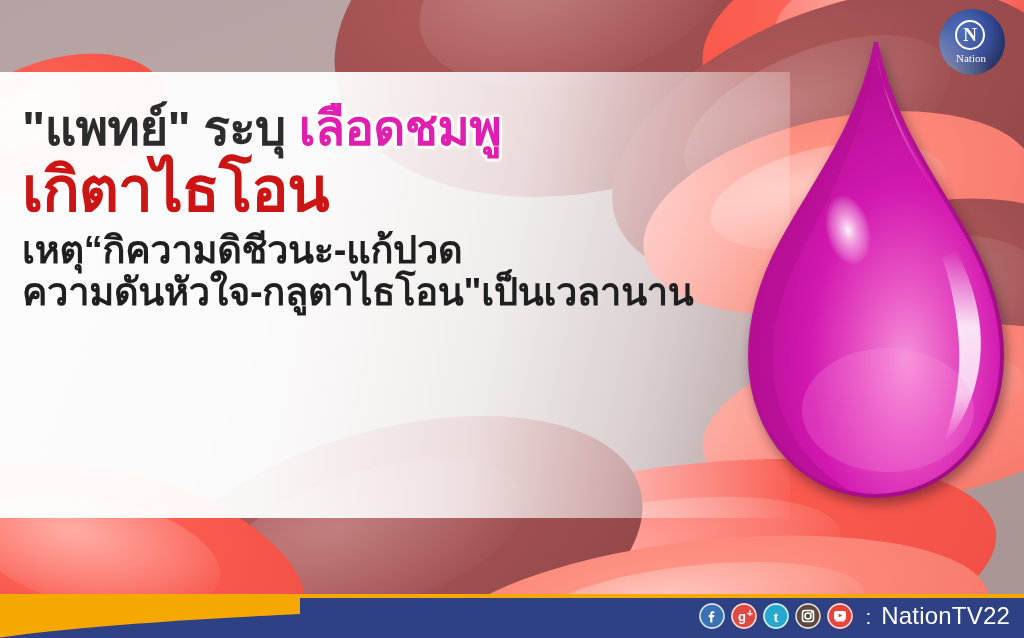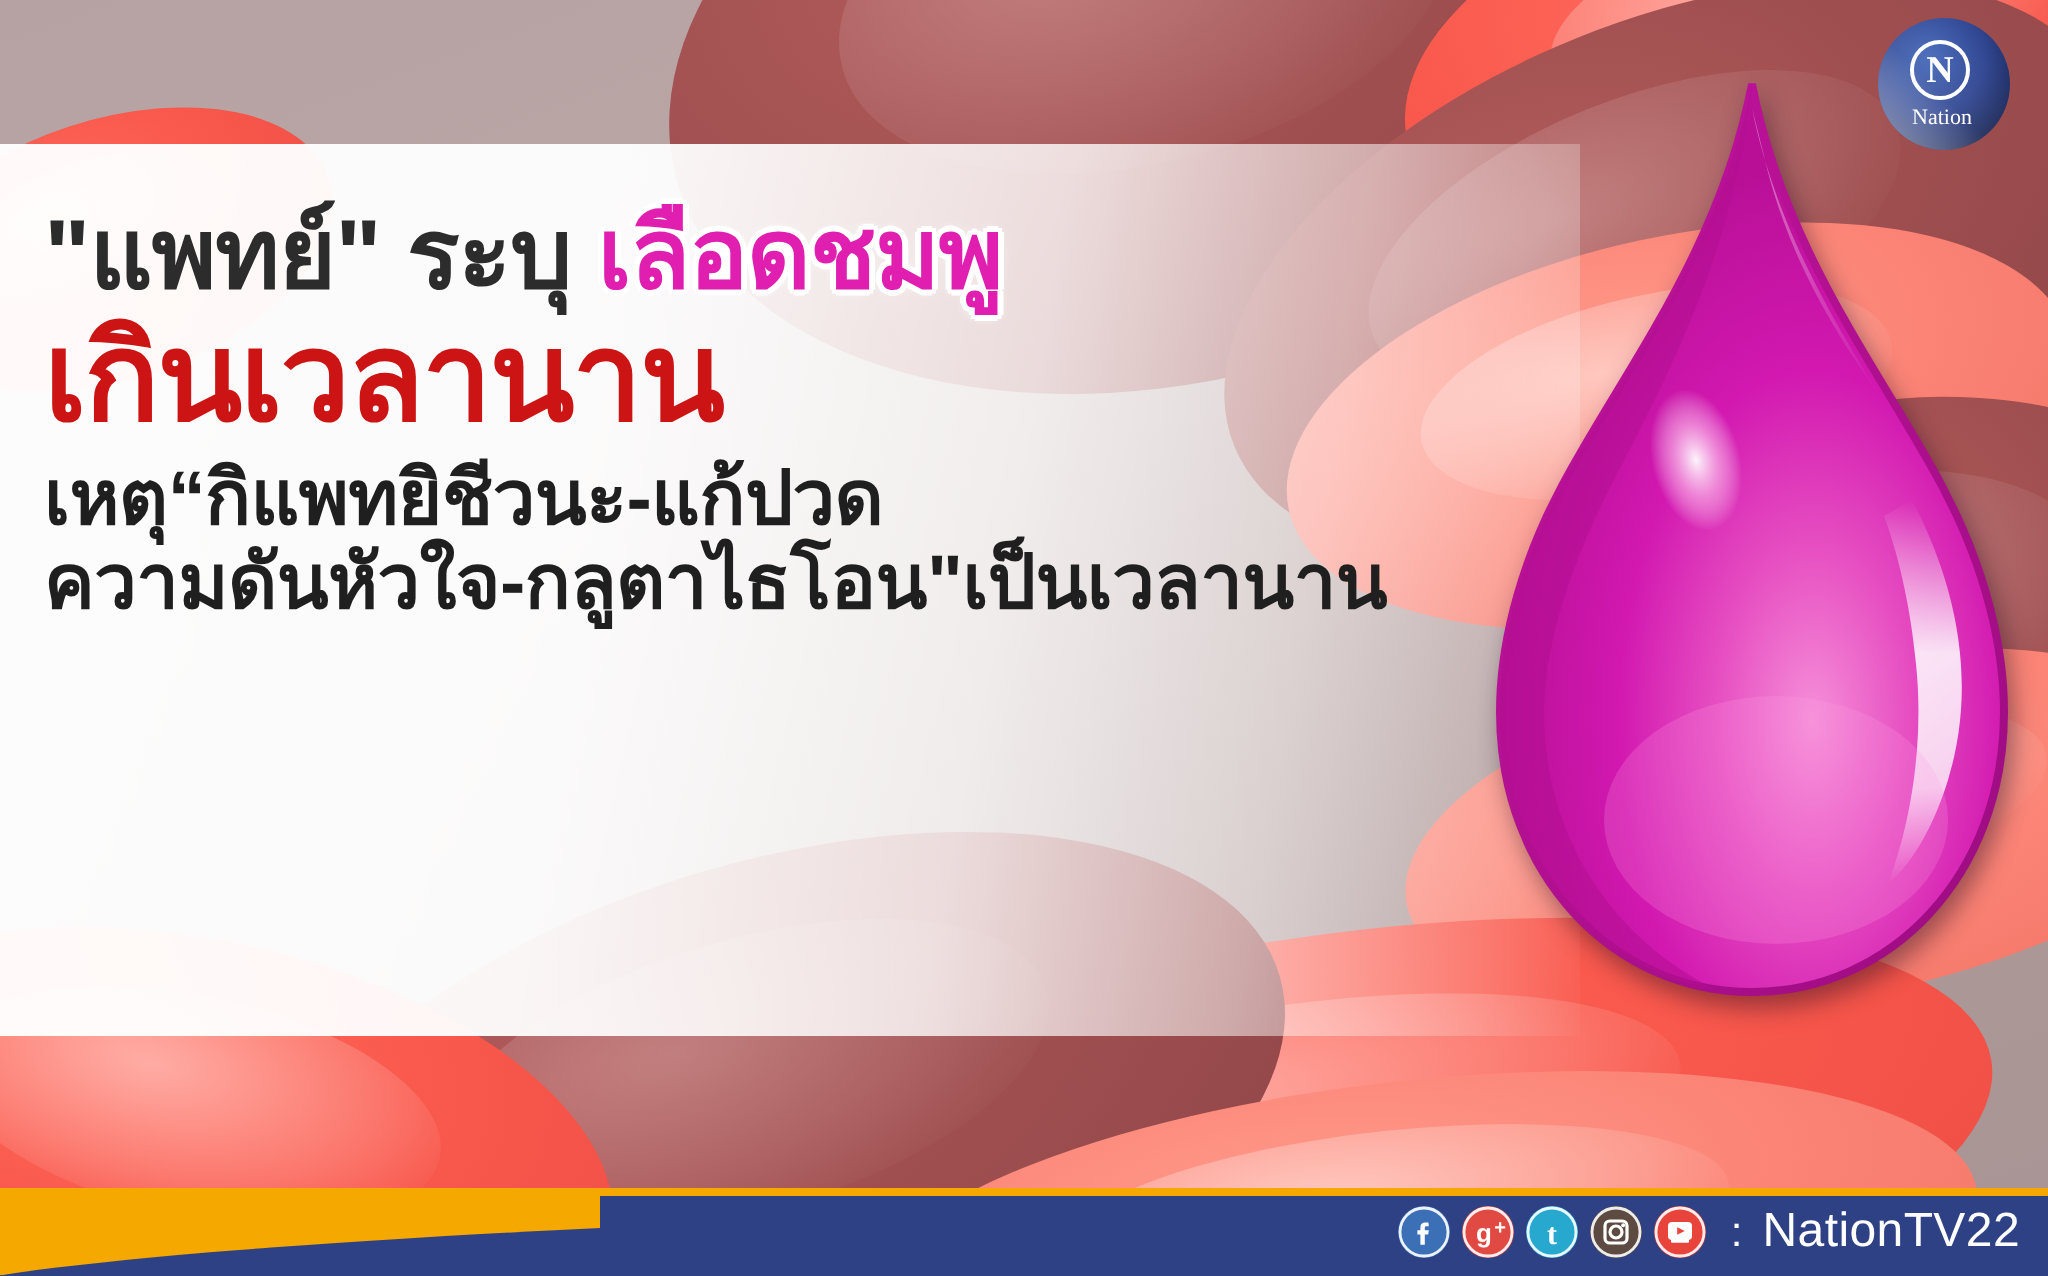--- a/index.html
+++ b/index.html
@@ -265,22 +265,22 @@
       <div class="dimple"></div>
     </div>
 
     <div class="white-wash"></div>
   </div>
 
   <div class="headline-block">
     <div class="line line1">
       <span class="kicker">"แพทย์" ระบุ </span><span class="pink">เลือดชมพู</span>
     </div>
-    <div class="line line2">เกินเวลานาน</div>
-    <div class="line line4">เหตุ“กิแพทยิชีวนะ-แก้ปวด</div>
+    <div class="line line2">เกิตาไธโอน</div>
+    <div class="line line4">เหตุ“กิความดิชีวนะ-แก้ปวด</div>
     <div class="line line5">ความดันหัวใจ-กลูตาไธโอน"เป็นเวลานาน</div>
   </div>
 
   <div class="drop-wrap">
     <svg class="drop" viewBox="0 0 268 470" xmlns="http://www.w3.org/2000/svg">
       <defs>
         <radialGradient id="dropGrad" cx="62%" cy="70%" r="62%">
           <stop offset="0%" stop-color="#f58fd8"></stop>
           <stop offset="30%" stop-color="#e750c2"></stop>
           <stop offset="62%" stop-color="#d218b0"></stop>

